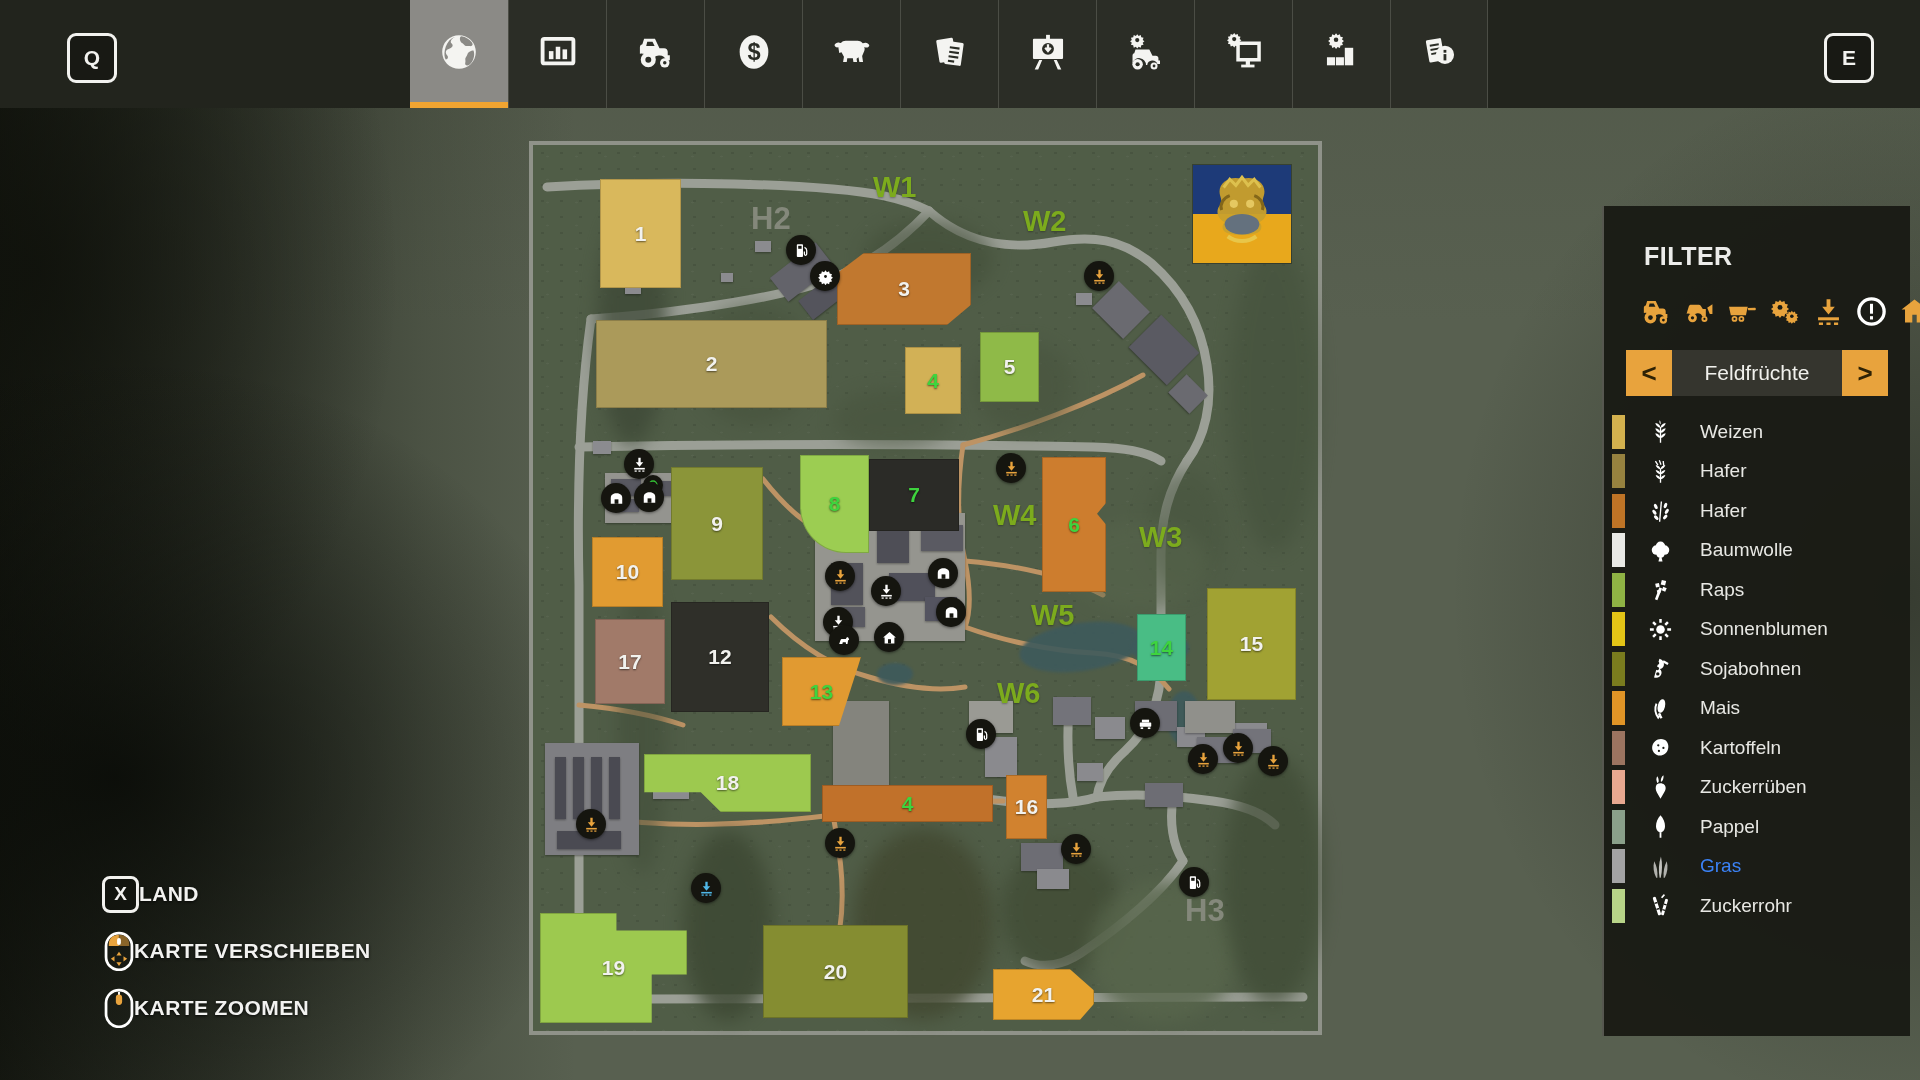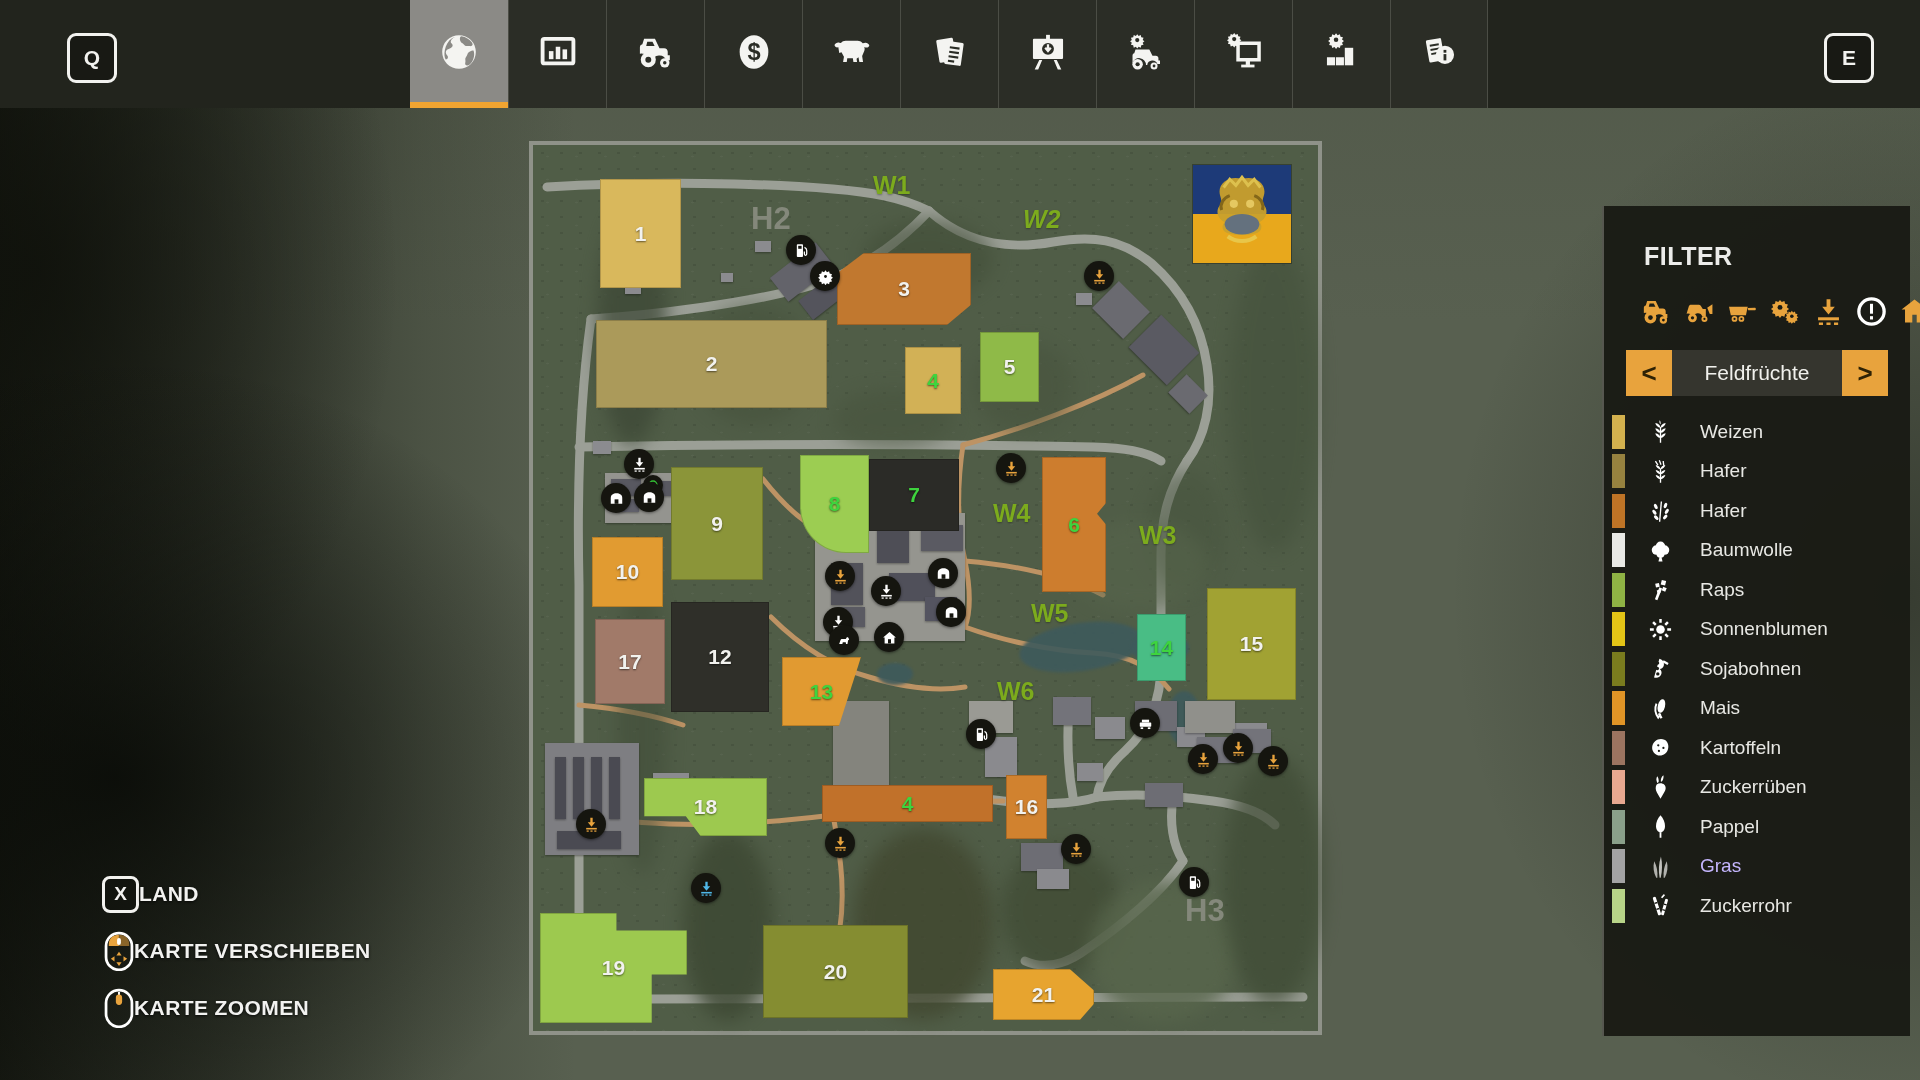--- a/index.html
+++ b/index.html
@@ -37,21 +37,21 @@
   .water{position:absolute;background:#3e5a5c;border-radius:50%;filter:blur(1.5px);opacity:.9}
   .roads{position:absolute;left:0;top:0;width:785px;height:886px}
   .road{fill:none;stroke:#9b9f96;stroke-width:9;stroke-linecap:round}
   .dirt{fill:none;stroke:#bd9364;stroke-width:5;stroke-linecap:round}
   .bld{position:absolute;box-shadow:0 1px 2px rgba(0,0,0,.35)}
   .field{position:absolute;display:flex;align-items:center;justify-content:center;
     box-shadow:inset 0 0 0 1px rgba(0,0,0,.18);cursor:pointer}
   .fnum{font-size:21px;font-weight:bold;color:#f2f2ee;text-shadow:0 1px 2px rgba(0,0,0,.55)}
   .fnum.g{color:#3ed43e}
   .maplabel{position:absolute;font-weight:bold;white-space:nowrap}
-  .maplabel.wald{color:#7cab1d;font-size:25px;text-shadow:0 1px 2px rgba(0,0,0,.3)}
+  .maplabel.wald{color:#7cab1d;font-size:29px;text-shadow:0 1px 2px rgba(0,0,0,.3)}
   .maplabel.hof{color:#84887b;font-size:31px}
   .poi{position:absolute;width:30px;height:30px;border-radius:50%;background:#15150f;
     display:flex;align-items:center;justify-content:center;box-shadow:0 1px 3px rgba(0,0,0,.5);cursor:pointer}
   .poi svg{width:17px;height:17px}
   .poi.tiny{width:20px;height:20px}.poi.tiny svg{width:12px;height:12px}
   .crest{position:absolute;width:98px;height:98px;box-shadow:0 0 0 1px rgba(0,0,0,.3)}
   
   .panel{position:absolute;left:1602px;top:206px;width:308px;height:830px;z-index:4;
     background:rgba(26,27,21,.97);border-left:2px solid #56574f;box-sizing:border-box}
   .ptitle{margin:36px 0 0 40px;color:#ececea;font-size:25px;font-weight:bold;letter-spacing:.5px}
@@ -64,21 +64,21 @@
   .selbtn{width:46px;background:#e8a33d;color:#2e2205;font-size:26px;font-weight:bold;
     display:flex;align-items:center;justify-content:center;cursor:pointer}
   .seltext{flex:1;background:#35352e;color:#f0f0ec;font-size:21px;display:flex;align-items:center;justify-content:center}
   .crops{margin-top:16px}
   .crop-row{display:flex;align-items:center;height:39.5px;cursor:pointer}
   .swatch{width:13px;height:34px;margin-left:8px;flex:none}
   .cicon{width:27px;height:27px;margin-left:22px;color:#fff;flex:none}
   .cicon svg{width:27px;height:27px}
   .cicon .cut{fill:#1a1b15}
   .clabel{margin-left:26px;font-size:19px;color:#e8e8e4}
-  .crop-row.dim .clabel{color:#c4b5fd}
+  .crop-row.dim .clabel{color:#3b82f6}
   .crop-row.dim .cicon{color:#c2c2be}
   
   .hints{position:absolute;left:102px;top:872px;z-index:4;color:#f2f2f0}
   .hintrow{display:flex;align-items:center;margin-bottom:13px;height:44px}
   .hkey{width:37px;height:37px;border:3px solid #f2f2ef;border-radius:8px;background:rgba(16,17,12,.4);
     font-size:19px;font-weight:bold;display:flex;align-items:center;justify-content:center;box-sizing:border-box}
   .hmouse{width:30px;height:41px;margin-left:2px}
   .hlabel{font-size:21px;font-weight:bold;letter-spacing:.4px;
     text-shadow:0 1px 3px rgba(0,0,0,.8);white-space:nowrap}
 </style>
@@ -315,36 +315,36 @@
     </div>
     <div class="field" data-name="field-15" style="left: 674px; top: 443px; width: 89px; height: 112px; background: rgb(161, 162, 51);">
       <span class="fnum" data-name="field-number">15</span>
     </div>
     <div class="field" data-name="field-16" style="left: 473px; top: 630px; width: 41px; height: 64px; background: rgb(209, 130, 47);">
       <span class="fnum" data-name="field-number">16</span>
     </div>
     <div class="field" data-name="field-17" style="left: 289px; top: 640px; width: 171px; height: 37px; background: rgb(193, 113, 42);">
       <span class="fnum g" data-name="field-number">4</span>
     </div>
-    <div class="field" data-name="field-18" style="left: 111px; top: 609px; width: 123px; height: 58px; background: rgb(157, 201, 79); clip-path: polygon(0px 0px, 100% 0px, 100% 100%, 46% 100%, 34% 66%, 0px 66%); margin-top: 24px;">
+    <div class="field" data-name="field-18" style="left: 111px; top: 609px; width: 167px; height: 58px; background: rgb(157, 201, 79); clip-path: polygon(0px 0px, 100% 0px, 100% 100%, 46% 100%, 34% 66%, 0px 66%);">
       <span class="fnum" data-name="field-number">18</span>
     </div>
     <div class="field" data-name="field-19" style="left: 7px; top: 768px; width: 147px; height: 110px; background: rgb(157, 201, 79); clip-path: polygon(0px 0px, 52% 0px, 52% 16%, 100% 16%, 100% 56%, 76% 56%, 76% 100%, 0px 100%);">
       <span class="fnum" data-name="field-number">19</span>
     </div>
     <div class="field" data-name="field-20" style="left: 230px; top: 780px; width: 145px; height: 93px; background: rgb(133, 141, 49);">
       <span class="fnum" data-name="field-number">20</span>
     </div>
     <div class="field" data-name="field-21" style="left: 460px; top: 824px; width: 101px; height: 51px; background: rgb(231, 164, 47); clip-path: polygon(0px 0px, 76% 0px, 100% 42%, 100% 68%, 86% 100%, 0px 100%);">
       <span class="fnum" data-name="field-number">21</span>
     </div>
     <div class="maplabel hof" data-name="map-label-H2" style="left: 218px; top: 56px;">H2</div>
     <div class="maplabel hof" data-name="map-label-H3" style="left: 652px; top: 748px;">H3</div>
     <div class="maplabel wald" data-name="map-label-W1" style="left: 340px; top: 26px;">W1</div>
-    <div class="maplabel wald" data-name="map-label-W2" style="left: 490px; top: 60px; font-style: italic;">W2</div>
+    <div class="maplabel wald" data-name="map-label-W2" style="left: 490px; top: 60px;">W2</div>
     <div class="maplabel wald" data-name="map-label-W3" style="left: 606px; top: 376px;">W3</div>
     <div class="maplabel wald" data-name="map-label-W4" style="left: 460px; top: 354px;">W4</div>
     <div class="maplabel wald" data-name="map-label-W5" style="left: 498px; top: 454px;">W5</div>
     <div class="maplabel wald" data-name="map-label-W6" style="left: 464px; top: 532px;">W6</div>
     <div class="poi" data-name="poi-fuel-icon" style="left: 253px; top: 90px; color: rgb(255, 255, 255);">
       <svg viewBox="0 0 16 16" fill="currentColor">
         <rect x="3.6" y="2" width="5.8" height="12" rx="0.8"></rect>
         <rect x="4.9" y="3.6" width="3.2" height="2.8" fill="#15150f"></rect>
         <path d="M10.8 5c1.3.5 2.1 1.6 2.1 3v3.4a1.1 1.1 0 0 1-2.2 0V9" fill="none" stroke="currentColor" stroke-width="1.2"></path>
       </svg>

